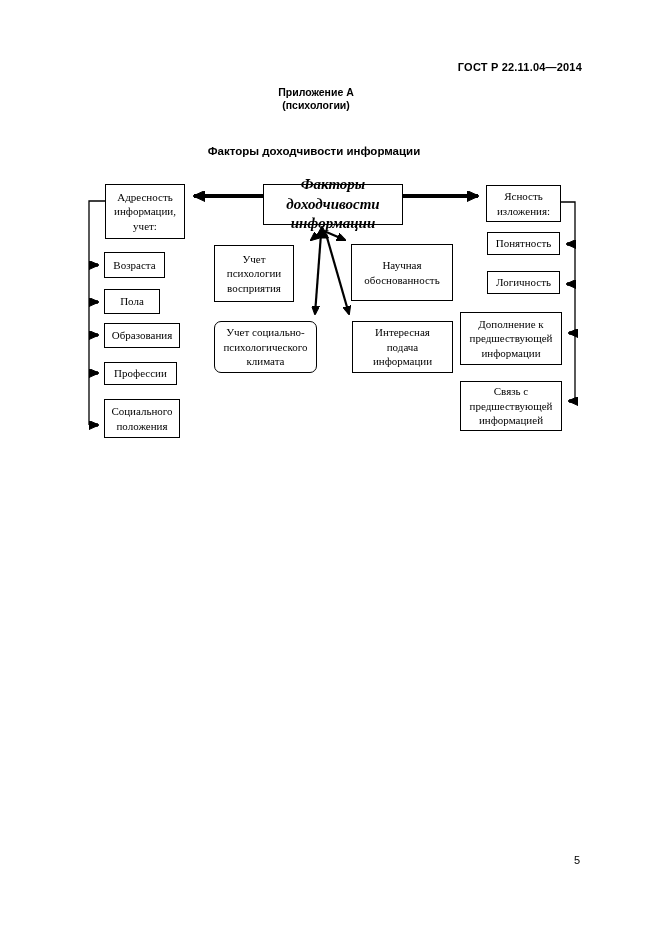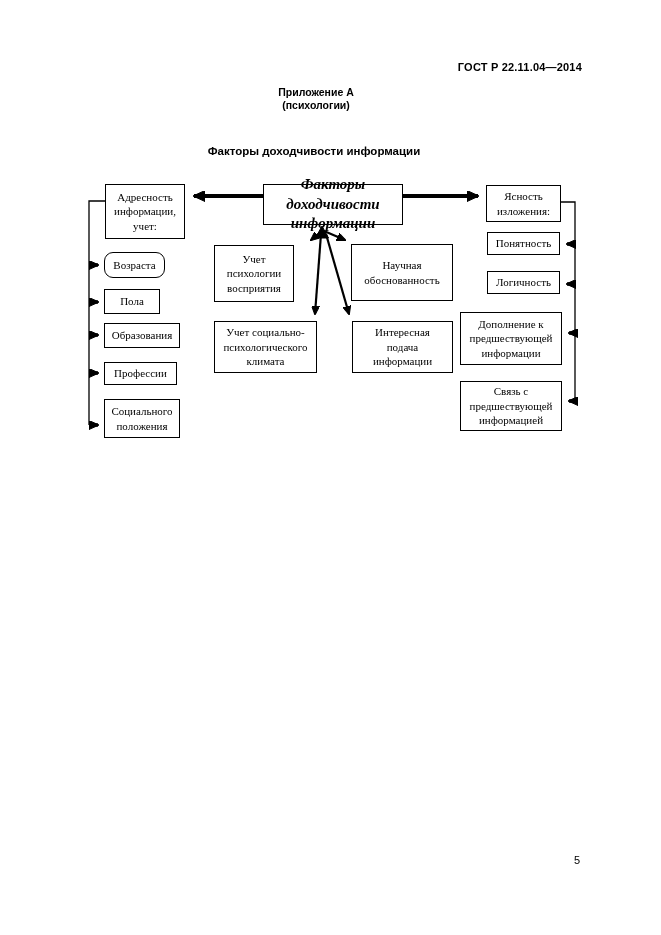--- a/index.html
+++ b/index.html
@@ -50,21 +50,21 @@
 <div class="dbox bold" style="left:263px;top:184px;width:140px;height:41px;">
   <span>Факторы доходчивости
 информации</span>
 </div>
 
 <div class="dbox" style="left:486px;top:185px;width:75px;height:37px;">
   <span>Ясность
 изложения:</span>
 </div>
 
-<div class="dbox" style="left:104px;top:252px;width:61px;height:26px;border-radius:9px;">
+<div class="dbox" style="left:104px;top:252px;width:61px;height:26px;">
   <span>Возраста</span>
 </div>
 <div class="dbox" style="left:104px;top:289px;width:56px;height:25px;">
   <span>Пола</span>
 </div>
 <div class="dbox" style="left:104px;top:323px;width:76px;height:25px;">
   <span>Образования</span>
 </div>
 <div class="dbox" style="left:104px;top:362px;width:73px;height:23px;">
   <span>Профессии</span>
@@ -75,21 +75,21 @@
 </div>
 
 <div class="dbox" style="left:214px;top:245px;width:80px;height:57px;">
   <span>Учет психологии
 восприятия</span>
 </div>
 <div class="dbox" style="left:351px;top:244px;width:102px;height:57px;">
   <span>Научная
 обоснованность</span>
 </div>
-<div class="dbox" style="left:214px;top:321px;width:103px;height:52px;">
+<div class="dbox" style="left:214px;top:321px;width:103px;height:52px;border-radius:7px;">
   <span>Учет социально-
 психологического
 климата</span>
 </div>
 <div class="dbox" style="left:352px;top:321px;width:101px;height:52px;">
   <span>Интересная
 подача
 информации</span>
 </div>
 

